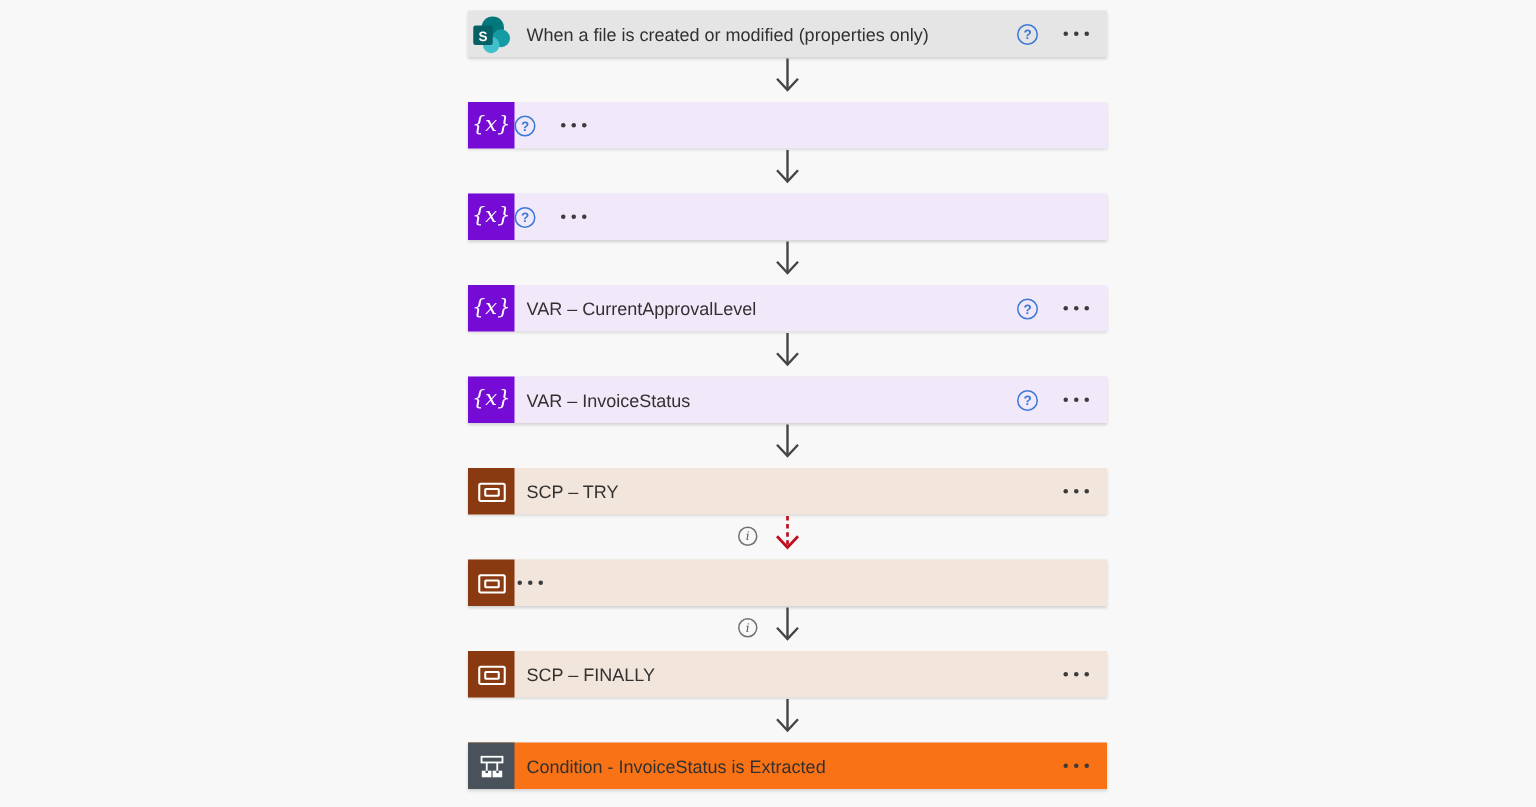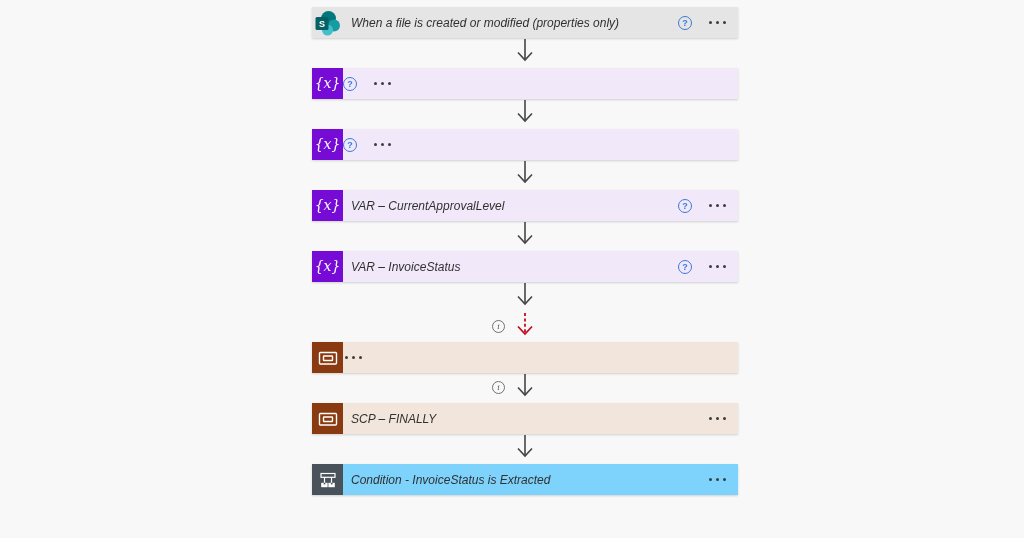--- a/index.html
+++ b/index.html
@@ -19,37 +19,37 @@
   
   .node {
     height: 31px; width: 426px;
     display: flex; align-items: center;
     box-shadow: 0 1px 2px rgba(0,0,0,.16);
     cursor: pointer;
   }
   .node--trigger   { background: #e5e5e5; }
   .node--variable  { background: #f1e9fa; }
   .node--scope     { background: #f2e5dc; }
-  .node--condition { background: #7dd3fc; }
+  .node--condition { background: #f97316; }
   .node-icon {
     width: 31px; height: 31px; flex: 0 0 31px;
     display: flex; align-items: center; justify-content: center;
   }
   .node-icon--variable  { background: #770bd6; }
   .node-icon--scope     { background: #8a3a10; }
   .node-icon--condition { background: #49525b; }
   .vx {
     color: #fff; font-family: "DejaVu Serif", serif;
     font-style: italic; font-size: 14px; line-height: 1;
     padding-bottom: 2px;
   }
   .node-title {
     margin-left: 8px; flex: 1;
     font-size: 12px; color: #323130;
-    white-space: nowrap; overflow: hidden; text-overflow: ellipsis; font-style: italic;
+    white-space: nowrap; overflow: hidden; text-overflow: ellipsis;
   }
   .node-right { display: flex; align-items: center; gap: 15px; padding-right: 10px; }
   .help-btn {
     width: 14px; height: 14px; border-radius: 50%;
     border: 1px solid #3b79d7; color: #3b79d7;
     font-size: 9px; font-weight: 700; line-height: 12px;
     text-align: center; background: transparent; cursor: pointer;
     display: block; padding: 0;
   }
   .more-btn {
@@ -187,20 +187,36 @@
       </span>
     </div>
 
     <div class="connector">
       <svg class="arrow" width="24" height="30" viewBox="0 0 24 30">
         <path d="M12 1 V21" stroke="#454545" stroke-width="1.6" fill="none"></path>
         <path d="M5 14.5 L12 22 L19 14.5" stroke="#454545" stroke-width="1.6" fill="none"></path>
       </svg>
     </div>
 
+    <div class="node node--scope">
+      <span class="node-icon node-icon--scope">
+        <svg width="24" height="24" viewBox="0 0 24 24">
+          <rect x="3.5" y="6.5" width="17" height="11.5" rx="1" fill="none" stroke="#ffffff" stroke-width="1.4"></rect>
+          <rect x="7.5" y="10" width="9" height="4.5" rx="0.5" fill="none" stroke="#ffffff" stroke-width="1.4"></rect>
+        </svg>
+      </span>
+      <span class="node-title">SCP – TRY</span>
+      <span class="node-right">
+        <button class="more-btn">
+            <i></i>
+            <i></i>
+            <i></i>
+          </button>
+      </span>
+    </div>
 
     <div class="connector">
       <button class="info-btn">i</button>
       <svg class="arrow" width="24" height="30" viewBox="0 0 24 30">
         <path d="M12 1 V21" stroke="#c00d1e" stroke-width="1.8" stroke-dasharray="3 2.4" fill="none"></path>
         <path d="M5 14.5 L12 22 L19 14.5" stroke="#c00d1e" stroke-width="1.8" fill="none"></path>
       </svg>
     </div>
 
     <div class="node node--scope">

